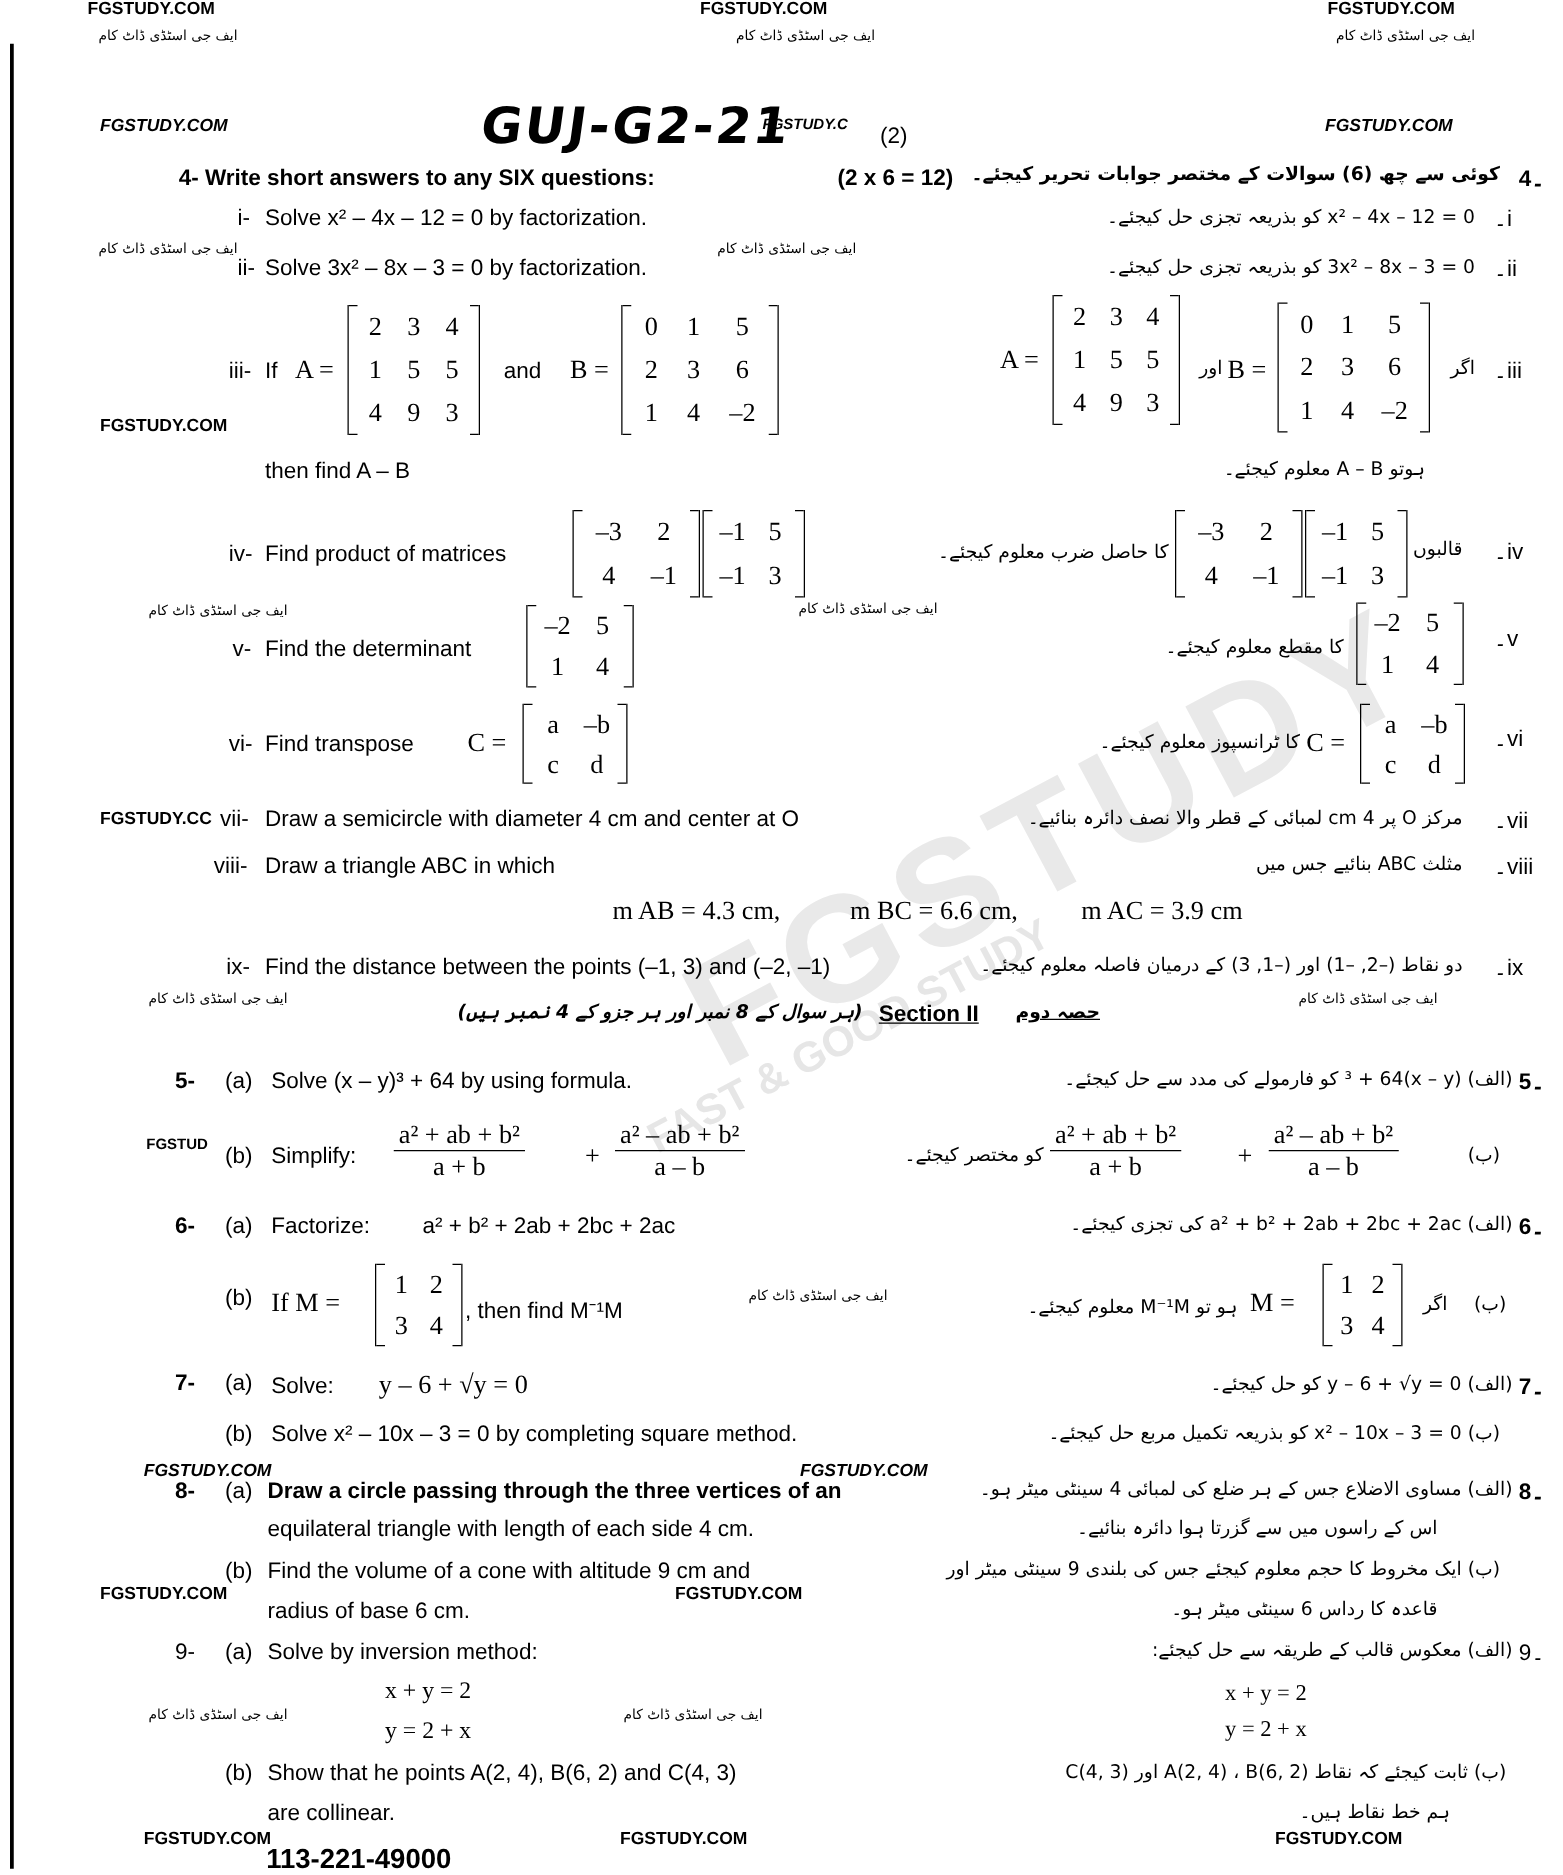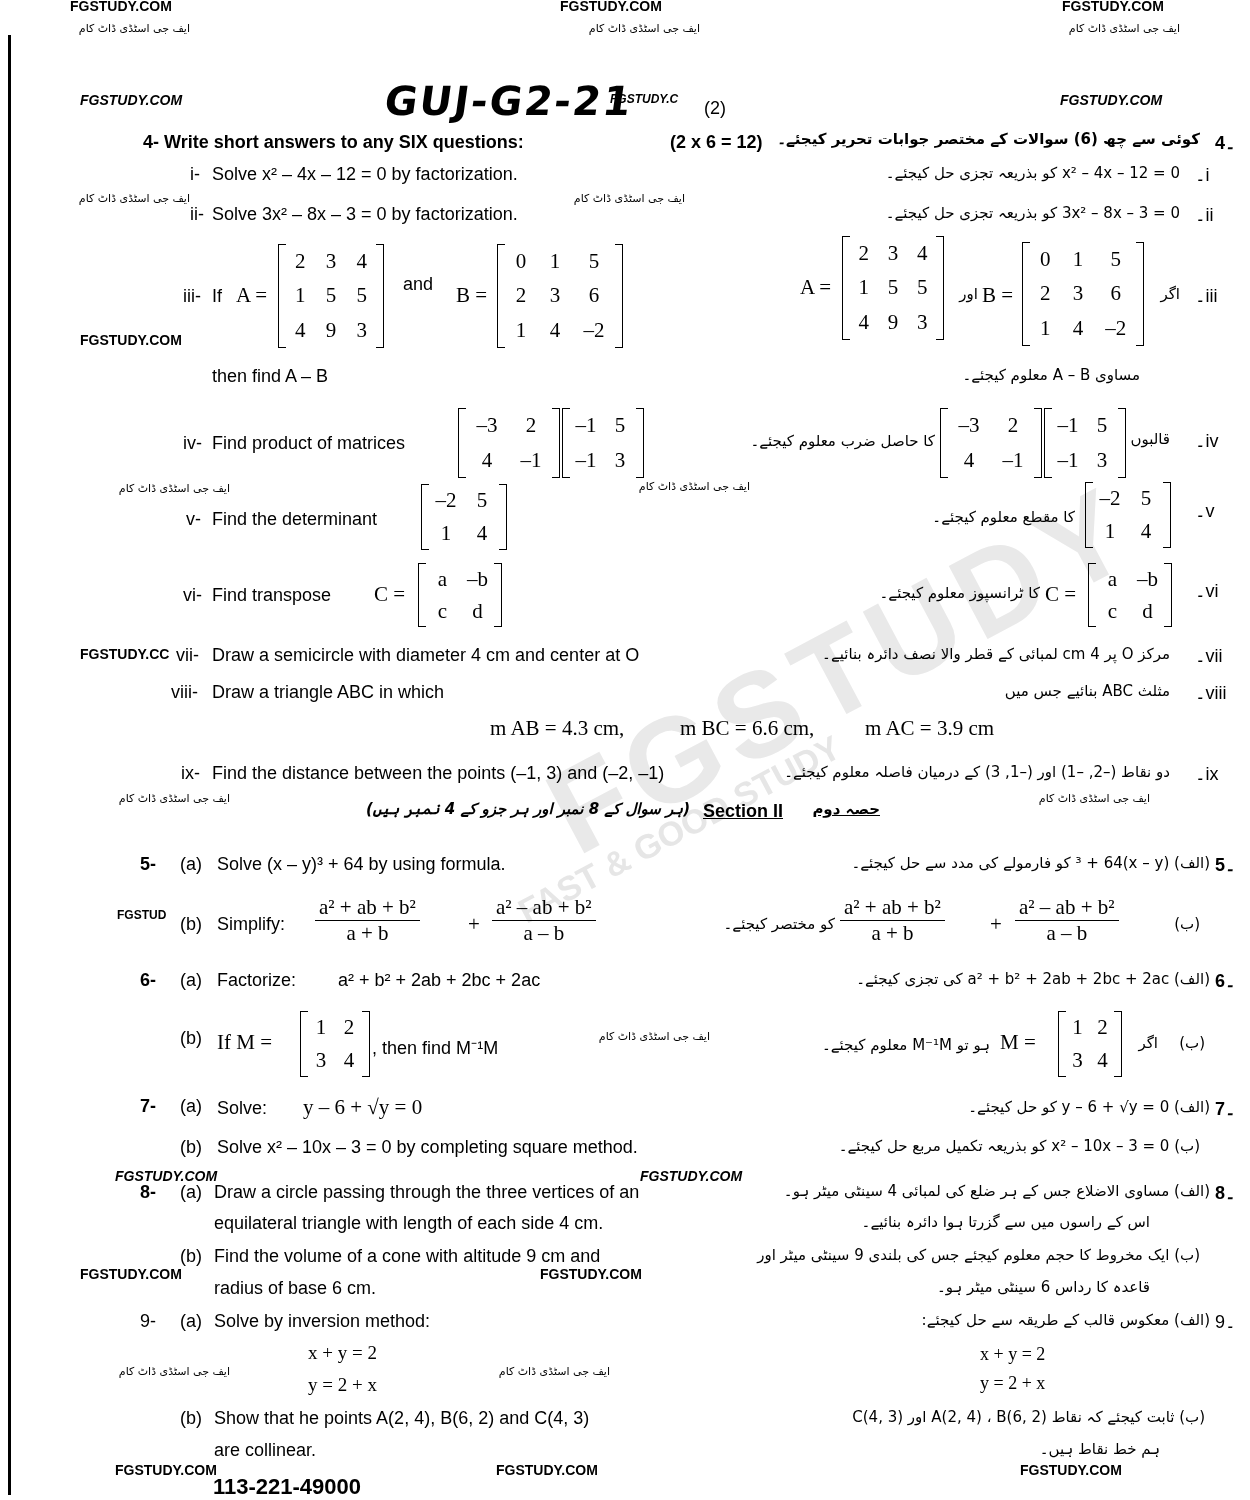--- a/index.html
+++ b/index.html
@@ -79,21 +79,21 @@
         <span>3</span>
         <span>4</span>
       <span>1</span>
         <span>5</span>
         <span>5</span>
       <span>4</span>
         <span>9</span>
         <span>3</span>
     </div>
   </div>
-  <div class="abs en" style="left:403px;top:274px;">and</div>
+  <div class="abs en" style="left:403px;top:286px;">and</div>
   <div class="abs serif" style="left:456px;top:283px;">B =</div>
   <div class="mx" style="left:497px;top:244px;width:124px;height:104px;">
     <div class="grid" style="grid-template-columns:1fr 1fr 1.3fr;">
       <span>0</span>
         <span>1</span>
         <span>5</span>
       <span>2</span>
         <span>3</span>
         <span>6</span>
       <span>1</span>
@@ -128,21 +128,21 @@
       <span>2</span>
         <span>3</span>
         <span>6</span>
       <span>1</span>
         <span>4</span>
         <span>–2</span>
     </div>
   </div>
   <div class="abs ur" style="left:1150px;top:285px;width:30px;">اگر</div>
   <div class="abs en" style="left:1195px;top:285px;">۔iii</div>
-  <div class="abs ur" style="left:960px;top:366px;width:180px;">مساوی A – B معلوم کیجئے۔</div>
+  <div class="abs ur" style="left:960px;top:366px;width:180px;">ہوتو A – B معلوم کیجئے۔</div>
 
   <div class="abs en" style="left:183px;top:433px;">iv-</div>
   <div class="abs en" style="left:212px;top:433px;">Find product of matrices</div>
   <div class="mx" style="left:458px;top:408px;width:100px;height:70px;">
     <div class="grid" style="grid-template-columns:1fr 1fr;">
       <span>–3</span>
         <span>2</span>
       <span>4</span>
         <span>–1</span>
     </div>
@@ -324,21 +324,21 @@
   <div class="abs en" style="left:1215px;top:1098px;font-weight:bold;">7۔</div>
 
   <div class="abs en" style="left:180px;top:1137px;">(b)</div>
   <div class="abs en" style="left:217px;top:1137px;">Solve   x² – 10x – 3 = 0  by completing square method.</div>
   <div class="abs ur" style="left:800px;top:1137px;width:400px;">(ب) x² – 10x – 3 = 0 کو بذریعہ تکمیل مربع حل کیجئے۔</div>
 
   <div class="abs wmi" style="left:115px;top:1168px;">FGSTUDY.COM</div>
   <div class="abs wmi" style="left:640px;top:1168px;">FGSTUDY.COM</div>
   <div class="abs en" style="left:140px;top:1182px;font-weight:bold;">8-</div>
   <div class="abs en" style="left:180px;top:1182px;">(a)</div>
-  <div class="abs en" style="left:214px;top:1182px;">Draw a circle passing through the three vertices of an</div>
+  <div class="abs en" style="left:214px;top:1182px;font-weight:bold;">Draw a circle passing through the three vertices of an</div>
   <div class="abs en" style="left:214px;top:1213px;">equilateral triangle with length of each side 4 cm.</div>
   <div class="abs ur" style="left:780px;top:1182px;width:430px;">(الف) مساوی الاضلاع جس کے ہر ضلع کی لمبائی 4 سینٹی میٹر ہو۔</div>
   <div class="abs en" style="left:1215px;top:1182px;font-weight:bold;">8۔</div>
   <div class="abs ur" style="left:830px;top:1213px;width:320px;">اس کے راسوں میں سے گزرتا ہوا دائرہ بنائیے۔</div>
 
   <div class="abs en" style="left:180px;top:1246px;">(b)</div>
   <div class="abs en" style="left:214px;top:1246px;">Find the volume of a cone with altitude  9 cm and</div>
   <div class="abs wm" style="left:80px;top:1266px;">FGSTUDY.COM</div>
   <div class="abs wm" style="left:540px;top:1266px;">FGSTUDY.COM</div>
   <div class="abs en" style="left:214px;top:1278px;">radius of base  6 cm.</div>

